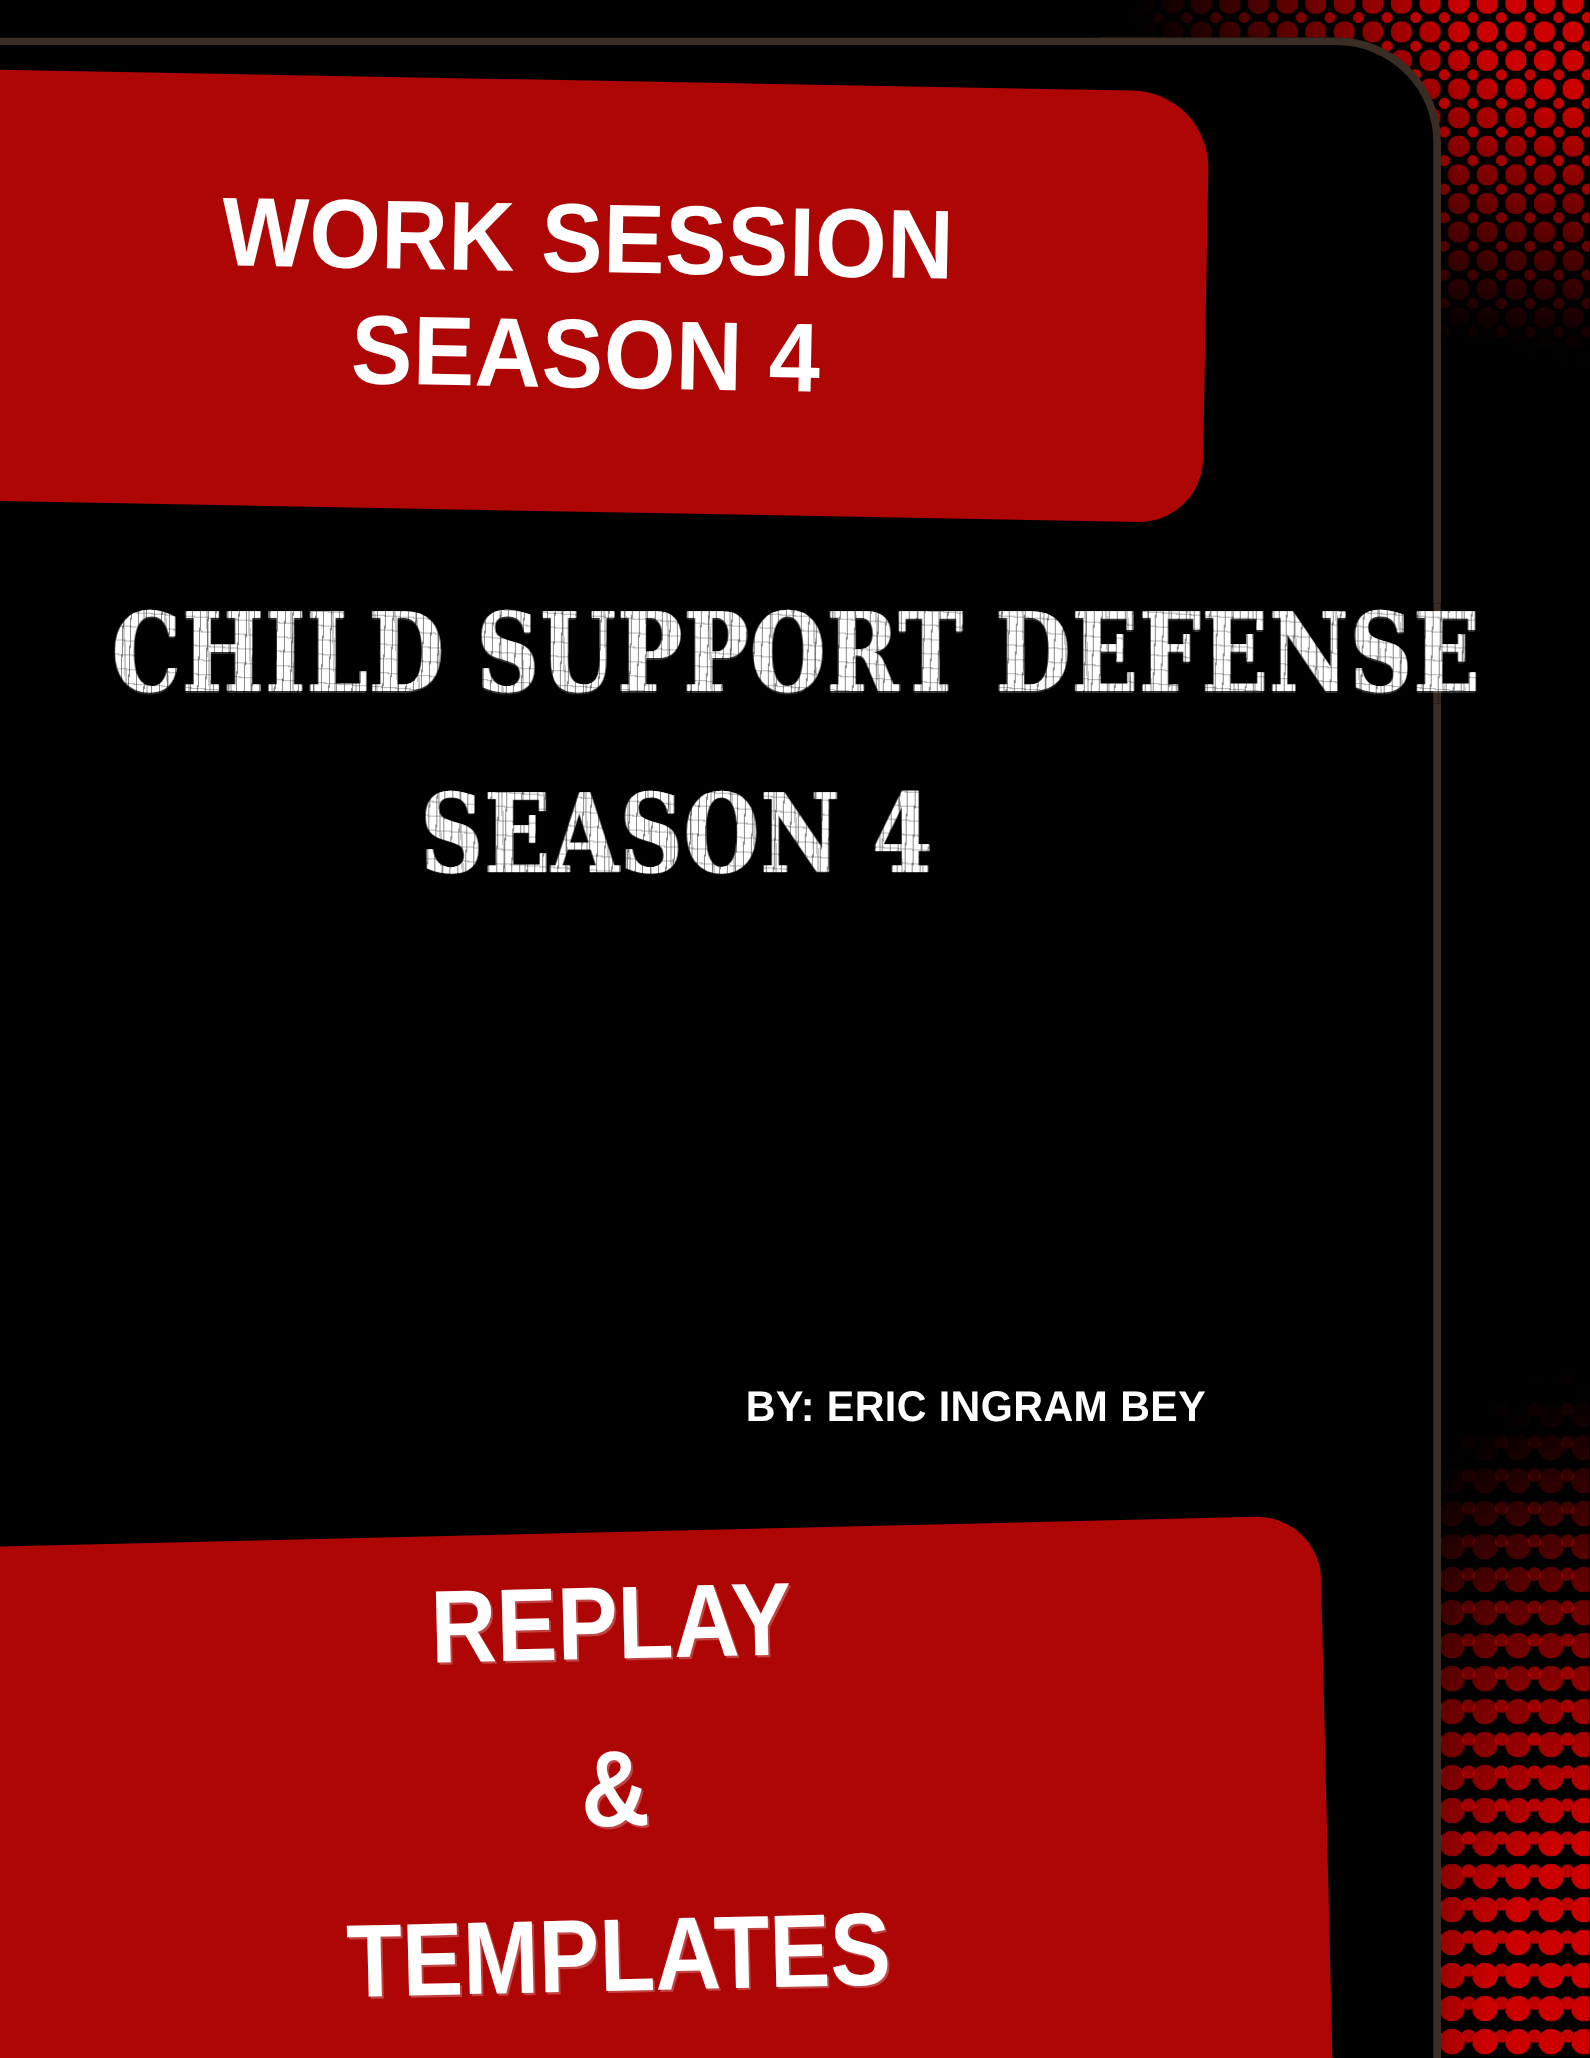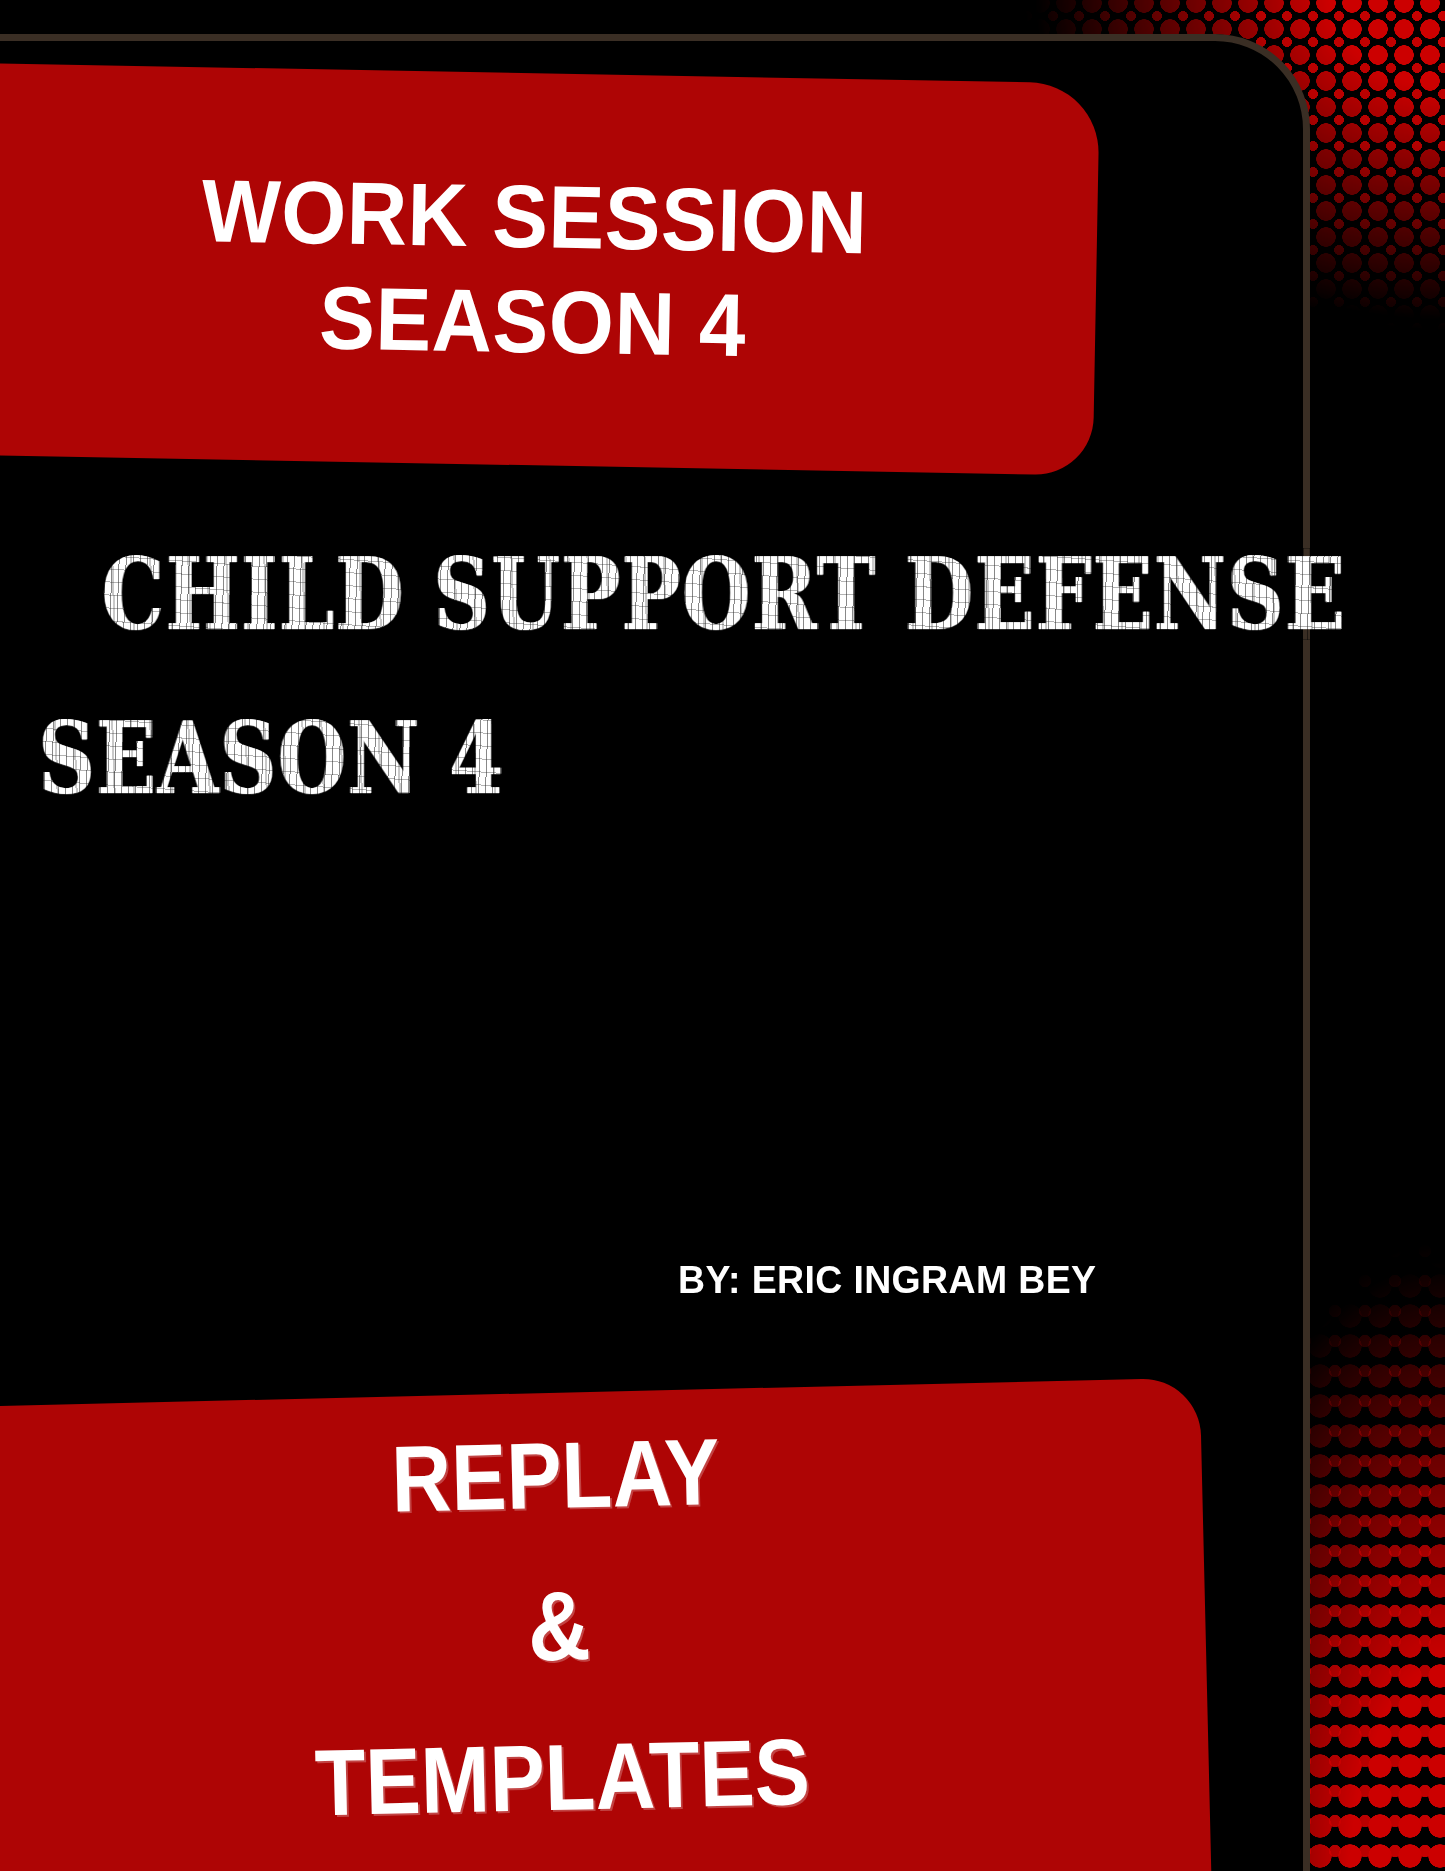--- a/index.html
+++ b/index.html
@@ -132,21 +132,21 @@
     white-space: nowrap;
     padding-left: 58px;
   }
 
   
   #center-block {
     position: absolute;
     left: 0;
     top: 548px;
     width: 1230px;
-    text-align: left;
+    text-align: center;
   }
   .grunge {
     color: #FFFFFF;
     font-family: "DejaVu Serif", serif;
     font-weight: bold;
     letter-spacing: 1px;
     white-space: nowrap;
     
     text-shadow:
        1px 0 0 rgba(255,255,255,0.55),

